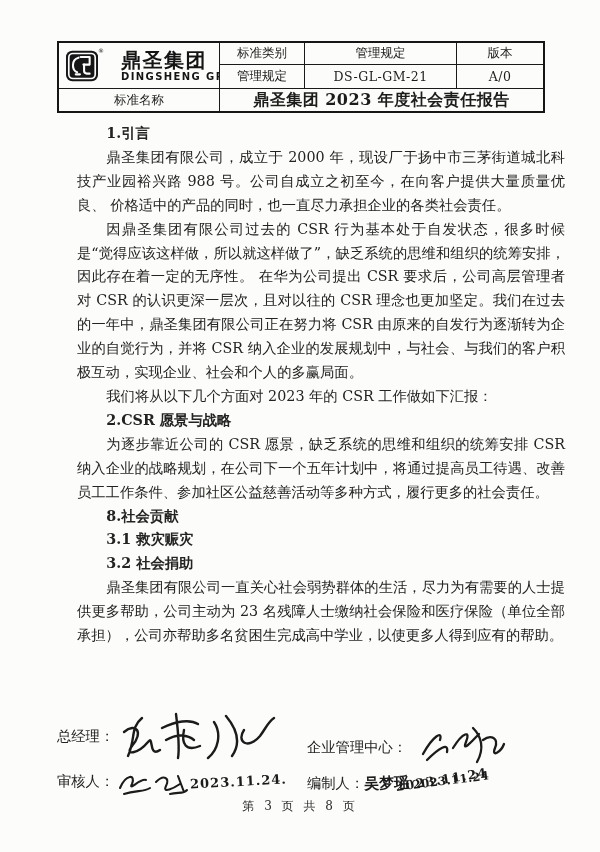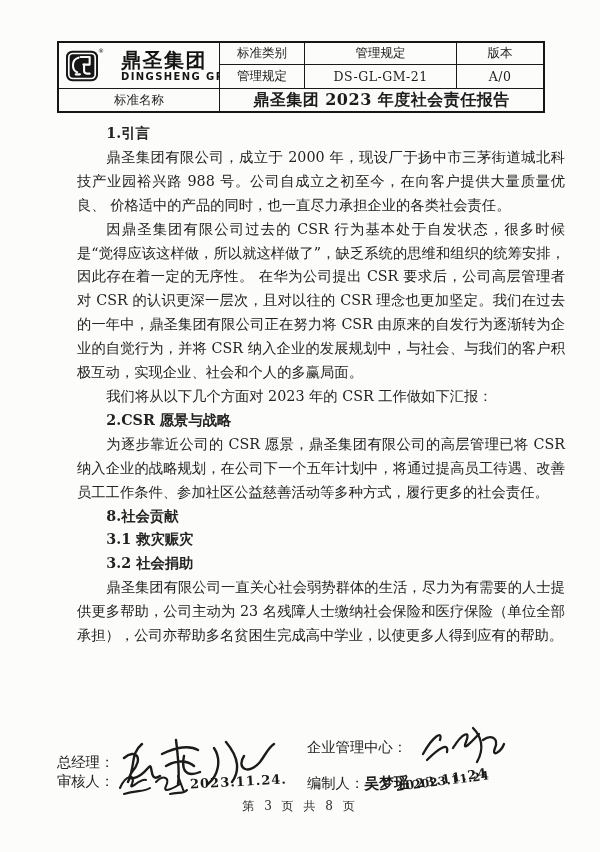--- a/index.html
+++ b/index.html
@@ -103,30 +103,30 @@
     <div class="cell bR">标准名称</div>
     <div class="cell cell-name-value">鼎圣集团 2023 年度社会责任报告</div>
   </div>
 
   <div class="content">
     <p class="h">1.引言</p>
     <p>鼎圣集团有限公司，成立于 2000 年，现设厂于扬中市三茅街道城北科技产业园裕兴路 988 号。公司自成立之初至今，在向客户提供大量质量优良、 价格适中的产品的同时，也一直尽力承担企业的各类社会责任。</p>
     <p>因鼎圣集团有限公司过去的 CSR 行为基本处于自发状态，很多时候是“觉得应该这样做，所以就这样做了”，缺乏系统的思维和组织的统筹安排，因此存在着一定的无序性。 在华为公司提出 CSR 要求后，公司高层管理者对 CSR 的认识更深一层次，且对以往的 CSR 理念也更加坚定。我们在过去的一年中，鼎圣集团有限公司正在努力将 CSR 由原来的自发行为逐渐转为企业的自觉行为，并将 CSR 纳入企业的发展规划中，与社会、与我们的客户积极互动，实现企业、社会和个人的多赢局面。</p>
     <p>我们将从以下几个方面对 2023 年的 CSR 工作做如下汇报：</p>
     <p class="h">2.CSR 愿景与战略</p>
-    <p>为逐步靠近公司的 CSR 愿景，鼎圣集团有限公司的高层管理已将 CSR 纳入企业的战略规划，在公司下一个五年计划中，将通过提高员工待遇、改善员工工作条件、参加社区公益慈善活动等多种方式，履行更多的社会责任。</p>
+    <p>为逐步靠近公司的 CSR 愿景，缺乏系统的思维和组织的统筹安排 CSR 纳入企业的战略规划，在公司下一个五年计划中，将通过提高员工待遇、改善员工工作条件、参加社区公益慈善活动等多种方式，履行更多的社会责任。</p>
     <p class="h">8.社会贡献</p>
     <p class="h">3.1 救灾赈灾</p>
     <p class="h">3.2 社会捐助</p>
     <p>鼎圣集团有限公司一直关心社会弱势群体的生活，尽力为有需要的人士提供更多帮助，公司主动为 23 名残障人士缴纳社会保险和医疗保险（单位全部承担），公司亦帮助多名贫困生完成高中学业，以使更多人得到应有的帮助。</p>
   </div>
 
   <div class="sig-area">
 
-    <div class="sig-row" style="left:0; top:32px;">
+    <div class="sig-row" style="left:0; top:6px;">
       <span class="sig-label">总经理：</span>
       <svg class="sig-svg" width="158" height="58" viewBox="0 0 158 58" style="margin:-20px 0 -18px 4px;">
         <g fill="none" stroke="#1b1b1b" stroke-width="2.4" stroke-linecap="round">
           <path d="M10 50 C18 32 12 22 24 12 M6 26 C18 16 26 26 14 40 C6 50 20 48 30 36 C36 28 30 52 42 44"></path>
           <path d="M58 8 C60 24 62 40 60 52 M44 22 C58 15 72 13 80 18 M48 34 C60 27 70 29 76 34 M66 24 C63 38 68 46 82 40"></path>
           <path d="M96 16 C104 28 100 44 90 52 M108 10 C118 22 124 36 114 50 M126 24 C118 36 130 44 142 30 C148 22 150 16 156 12"></path>
         </g>
       </svg>
     </div>
 

